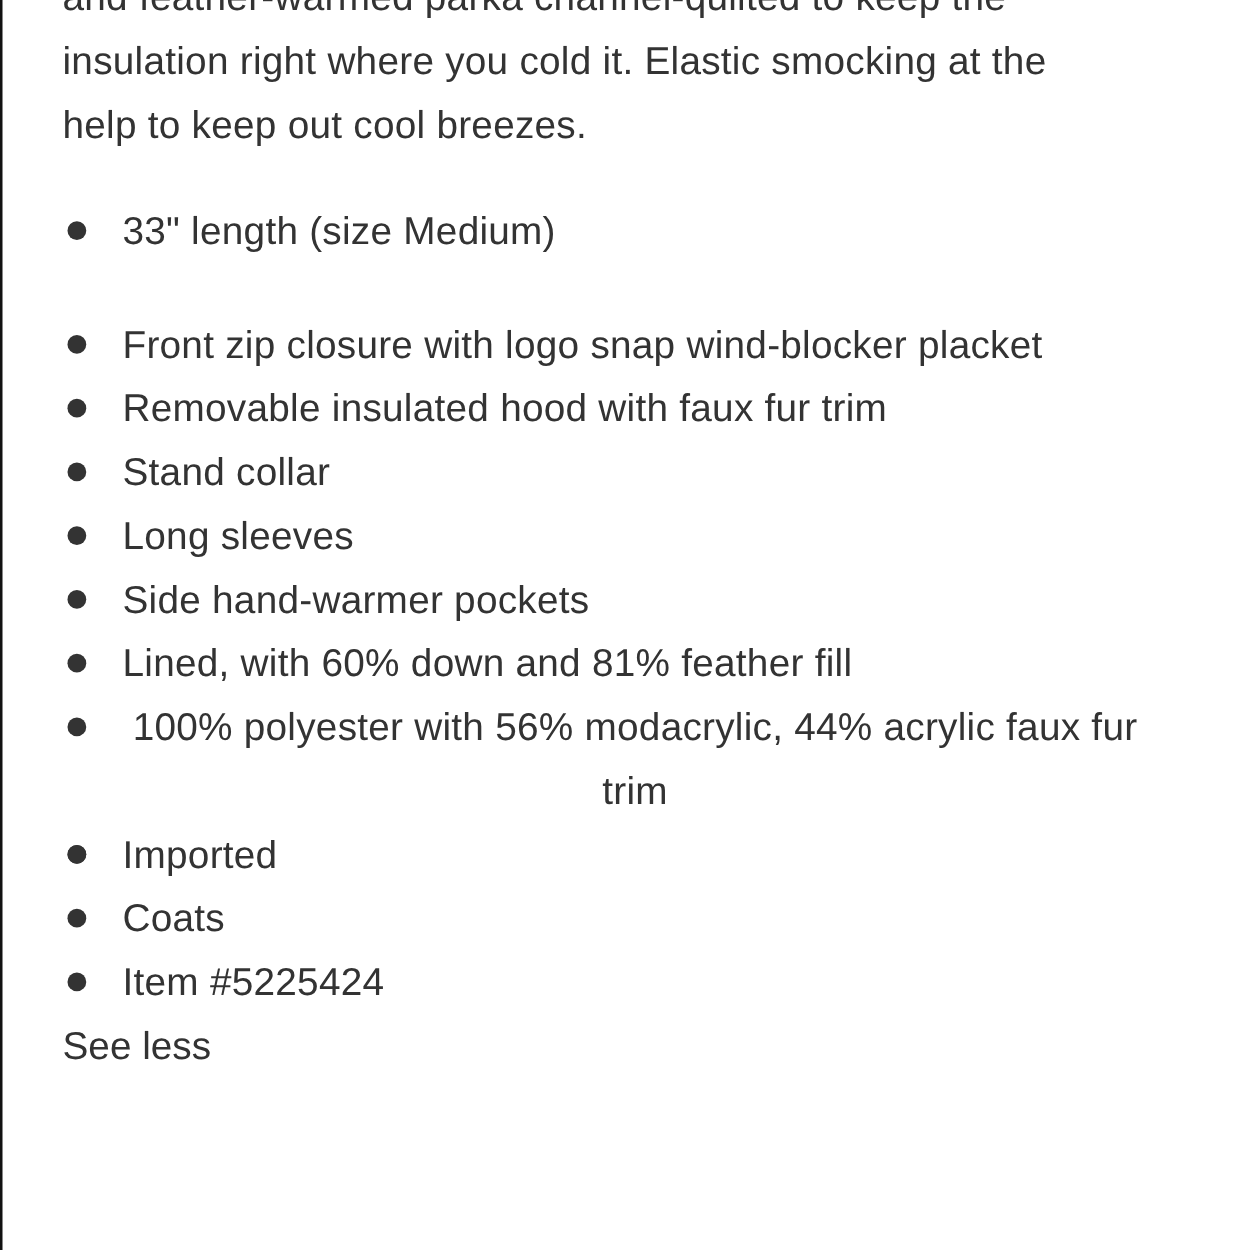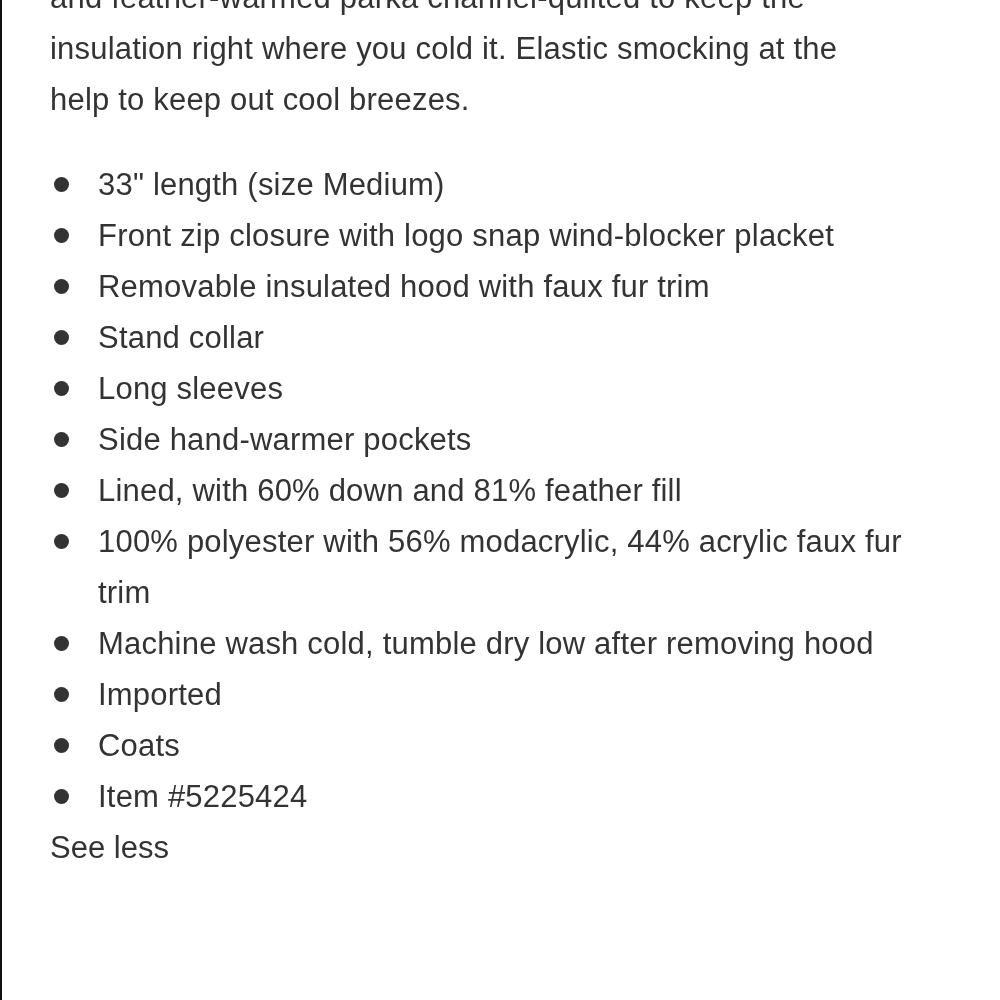--- a/index.html
+++ b/index.html
@@ -74,27 +74,27 @@
 
 <div class="content">
   <div class="description">
     <p>and feather-warmed parka channel-quilted to keep the</p>
     <p>insulation right where you cold it. Elastic smocking at the</p>
     <p>help to keep out cool breezes.</p>
   </div>
 
   <ul class="feature-list">
     <li><span class="bullet"></span><span>33" length (size Medium)</span></li>
-    <li style="max-width:760px;"><span class="bullet"></span><span>Front zip closure with logo snap wind-blocker placket</span></li>
+    <li style="max-width:760px;margin-top:40px;"><span class="bullet"></span><span>Front zip closure with logo snap wind-blocker placket</span></li>
     <li><span class="bullet"></span><span>Removable insulated hood with faux fur trim</span></li>
     <li><span class="bullet"></span><span>Stand collar</span></li>
     <li><span class="bullet"></span><span>Long sleeves</span></li>
     <li><span class="bullet"></span><span>Side hand-warmer pockets</span></li>
     <li><span class="bullet"></span><span>Lined, with 60% down and 81% feather fill</span></li>
-    <li style="max-width:820px;"><span class="bullet"></span><span>100% polyester with 56% modacrylic, 44% acrylic faux fur trim</span></li>
-    <li style="max-width:840px;"><span class="bullet"></span><span>Machine wash cold, tumble dry low after removing hood</span></li>
+    <li style="max-width:820px;text-align:center;"><span class="bullet"></span><span>100% polyester with 56% modacrylic, 44% acrylic faux fur trim</span></li>
+    <li style="max-width:840px;"><span class="bullet"></span></li>
     <li><span class="bullet"></span><span>Imported</span></li>
     <li><span class="bullet"></span><span>Coats</span></li>
     <li><span class="bullet"></span><span>Item #5225424</span></li>
   </ul>
 
   <a class="see-less">See less</a>
 </div>
 
 </body></html>

